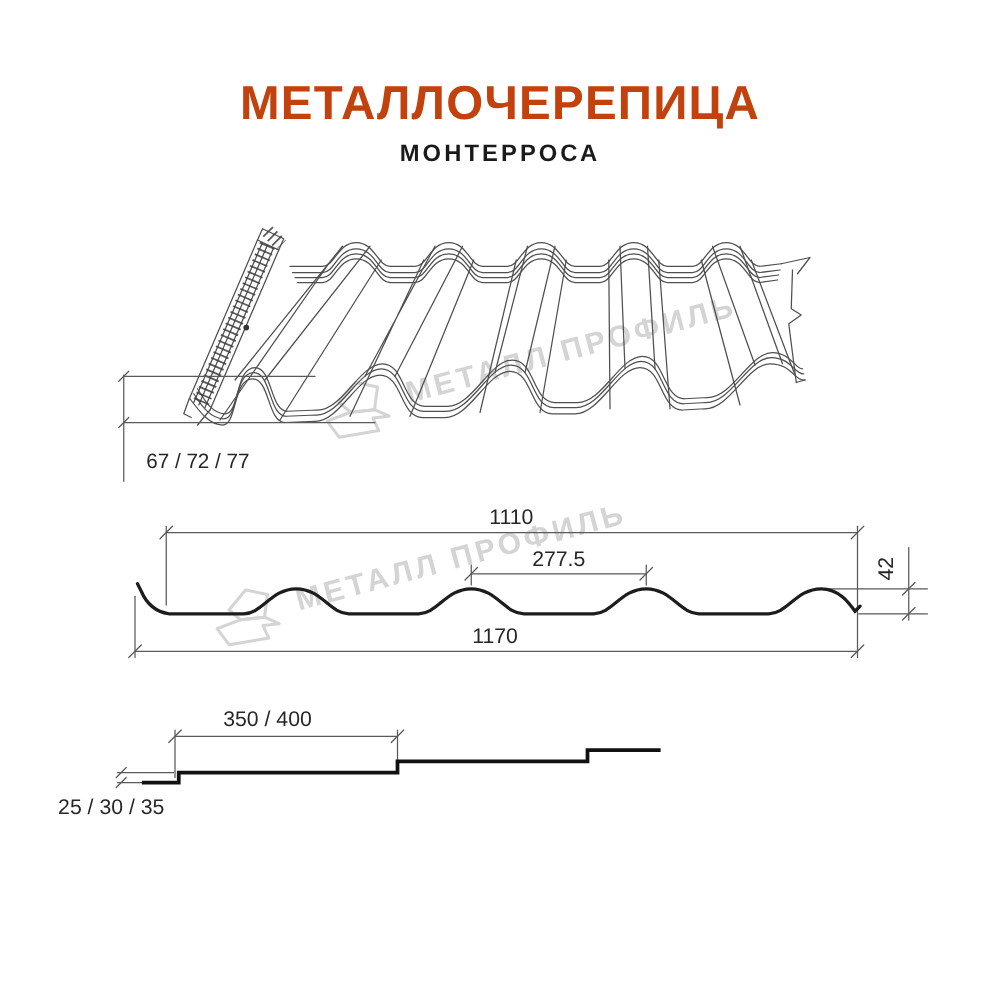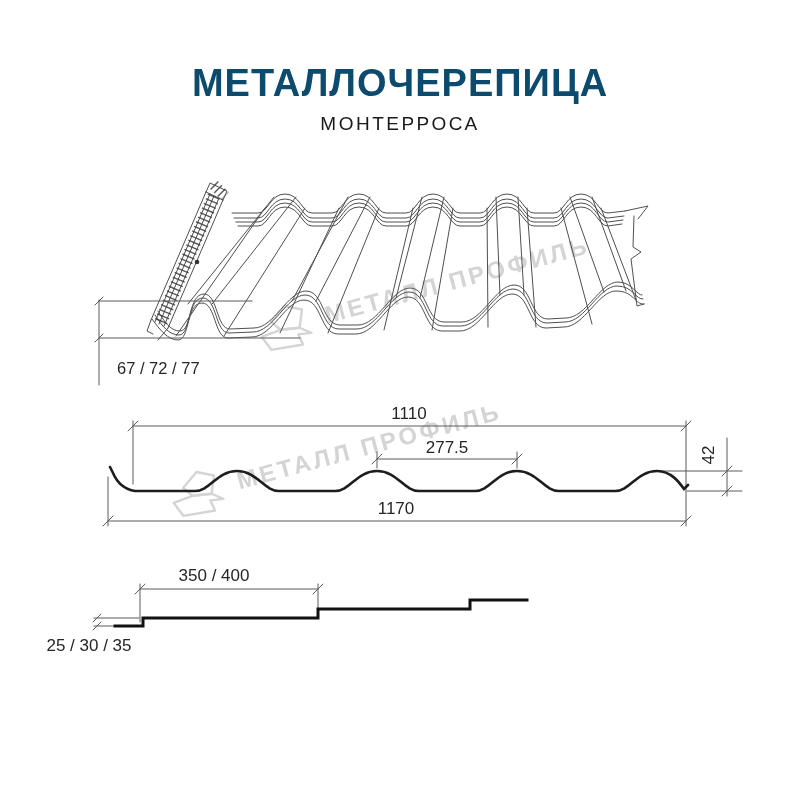--- a/index.html
+++ b/index.html
@@ -1,22 +1,22 @@
 <!DOCTYPE html>
 <html><head>
 <meta charset="utf-8">
 <style>
   html,body{margin:0;padding:0;}
   body{width:800px;height:800px;background:#ffffff;font-family:"Liberation Sans",sans-serif;}
   .page{position:relative;width:800px;height:800px;background:#fff;overflow:hidden;}
 
   .title{position:absolute;top:64px;left:0;width:800px;margin:0;text-align:center;
-         font-size:38px;line-height:1.05;font-weight:800;letter-spacing:1px;color:#0c4a6e;}
+         font-size:38px;line-height:1.05;font-weight:800;letter-spacing:1px;color:#c2410c;}
   .subtitle{position:absolute;top:113px;left:0;width:800px;text-align:center;
-         font-size:19px;font-weight:400;letter-spacing:2.5px;color:#1a1a1a;}
+         font-size:19px;font-weight:700;letter-spacing:2.5px;color:#1a1a1a;}
 
   .watermark{position:absolute;display:flex;align-items:center;gap:12px;
          color:#d4d4d4;font-weight:bold;font-size:24px;letter-spacing:3px;
          white-space:nowrap;transform:rotate(-15deg);z-index:1;}
   .wm1{left:248px;top:266px;}
   .wm2{left:160px;top:432px;}
   .wm-logo{flex:0 0 auto;}
 
   svg.art{position:absolute;left:0;top:0;z-index:2;}
   .dim-text{font-family:"Liberation Sans",sans-serif;font-size:17px;fill:#262626;}

